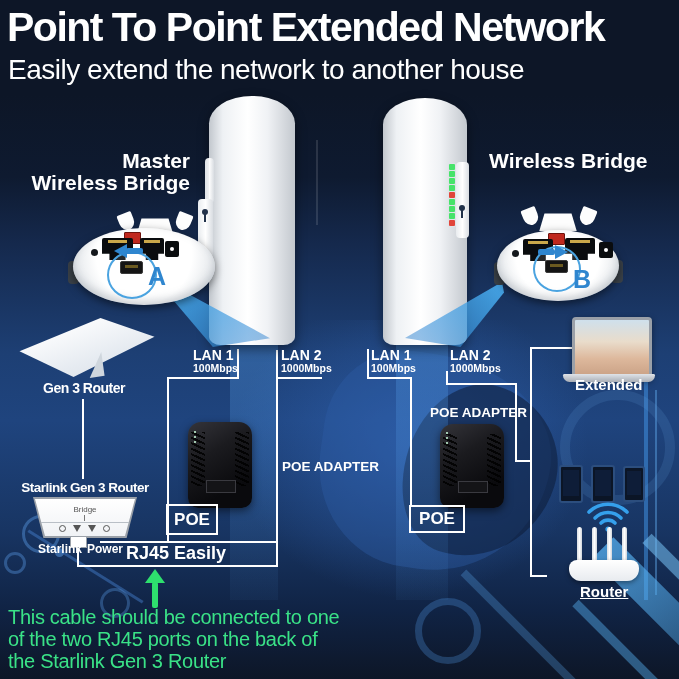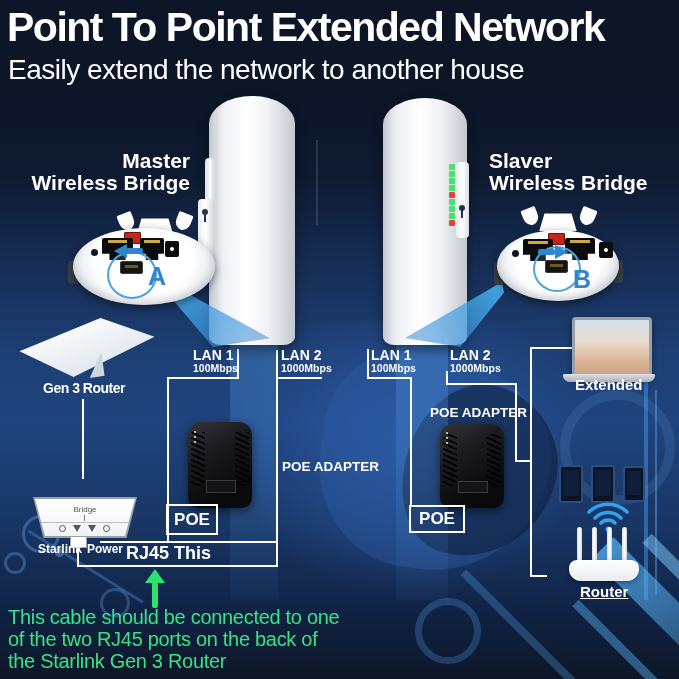--- a/index.html
+++ b/index.html
@@ -142,21 +142,20 @@
     <span class="led g"></span>
     <span class="led g"></span>
     <span class="led r"></span>
   </div>
 
   <div class="lbl" style="left:20px;top:150px;width:170px;text-align:right;font-size:21px;">
     <div>Master</div>
     <div>Wireless Bridge</div>
   </div>
   <div class="lbl" style="left:489px;top:150px;width:185px;text-align:left;font-size:21px;">
-    <div>Slaver</div>
     <div>Wireless Bridge</div>
   </div>
 
   <div class="beam" style="left:168px;top:284px;width:102px;height:63px;background:linear-gradient(135deg,rgba(72,172,238,.95),rgba(40,120,200,.45));clip-path:polygon(2% 0,100% 86%,44% 100%,0 16%);"></div>
   <div class="beam" style="left:405px;top:282px;width:99px;height:65px;background:linear-gradient(225deg,rgba(72,172,238,.95),rgba(40,120,200,.45));clip-path:polygon(98% 0,100% 16%,56% 100%,0 86%);"></div>
 
   <div class="wingE" style="left:119px;top:213px;width:15px;height:17px;transform:rotate(-22deg);"></div>
   <div class="wingE" style="left:176px;top:213px;width:15px;height:17px;transform:rotate(22deg);"></div>
   <div class="wingC" style="left:129px;top:216px;width:52px;height:20px;"></div>
   <div class="clip-ear" style="left:68px;top:261px;width:11px;height:23px;"></div>
@@ -220,37 +219,38 @@
   </div>
   <div class="lbl" style="left:450px;top:348px;">
     <div style="font-size:14px;">LAN 2</div>
     <div style="font-size:10.5px;">1000Mbps</div>
   </div>
 
   <div class="dec" style="left:12px;top:313px;width:150px;height:72px;background:linear-gradient(160deg,#ffffff 20%,#e6ebf1 60%,#d4dae2);clip-path:polygon(5% 53%,59% 7%,95% 33%,41% 89%);box-shadow:0 4px 10px rgba(0,0,0,.4);"></div>
   <span class="tri" style="left:88px;top:353px;border-left:15px solid transparent;border-bottom:24px solid #cfd6dd;transform:rotate(-8deg);"></span>
   <div class="lbl" style="left:18px;top:381px;width:132px;text-align:center;font-size:14px;letter-spacing:-0.5px;">Gen 3 Router</div>
 
+  <div class="lbl" style="left:6px;top:481px;width:158px;text-align:center;font-size:13.5px;letter-spacing:-0.5px;">Starlink Gen 3 Router</div>
   <div class="sl-shell" style="left:33px;top:497px;width:104px;height:41px;">
     <div class="sl-body"></div>
     <div style="position:absolute;left:0;top:8px;width:100%;text-align:center;color:#555;font-size:8px;">Bridge</div>
     <div class="dec" style="left:51px;top:18px;width:1px;height:6px;background:#777;"></div>
     <div class="dec" style="left:8px;top:25px;width:88px;height:1px;background:#b9bfc6;"></div>
     <div class="sl-ports" style="left:26px;top:28px;">
       <span class="sp-circle"></span>
       <span class="sp-tri"></span>
       <span class="sp-tri"></span>
       <span class="sp-circle"></span>
     </div>
   </div>
   <div class="dec" style="left:70px;top:536px;width:15px;height:10px;background:#fff;border:1px solid #9aa0a8;"></div>
   <div class="lbl" style="left:38px;top:543px;font-size:12px;">Starlink</div>
   <div class="lbl" style="left:87px;top:543px;font-size:12px;">Power</div>
 
-  <div class="lbl" style="left:126px;top:544px;font-size:18px;font-weight:600;">RJ45 This</div>
+  <div class="lbl" style="left:126px;top:544px;font-size:18px;font-weight:600;">RJ45 Easily</div>
 
   <div class="poe-adapter" style="left:188px;top:422px;width:64px;height:86px;">
     <span class="vL"></span>
       <span class="vR"></span>
     <span class="tag"></span>
     <span class="dots">
         <b></b>
         <b></b>
         <b></b>
       </span>

